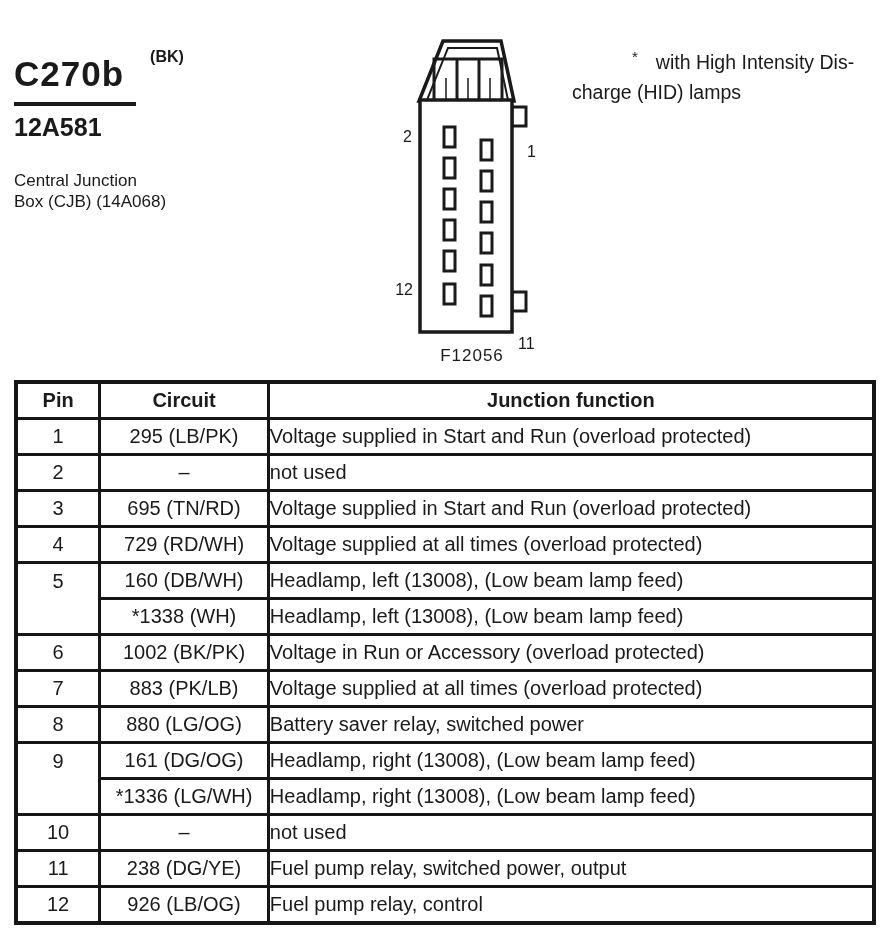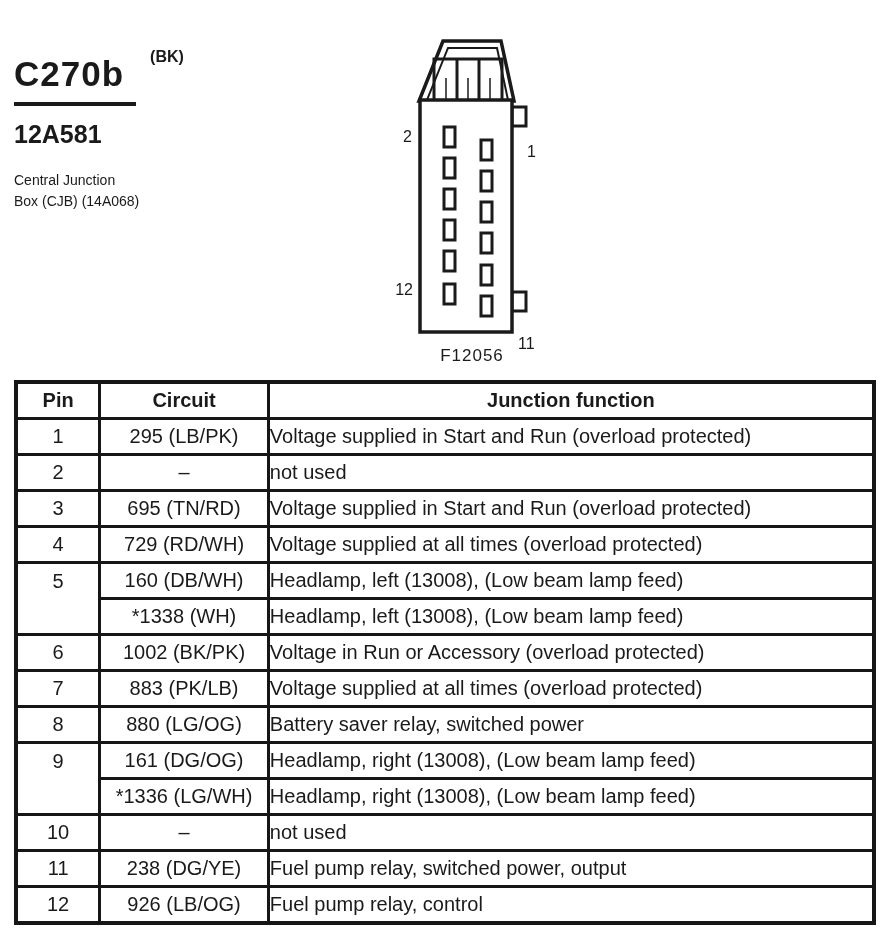--- a/index.html
+++ b/index.html
@@ -19,22 +19,22 @@
     display: inline-block;
     font-size: 35px; font-weight: bold; letter-spacing: 1px;
     border-bottom: 4px solid #1a1a1a;
     padding: 0 12px 8px 0;
     text-align: right;
   }
   .connector-color {
     font-size: 16px; font-weight: bold;
     margin-left: 14px; vertical-align: 24px;
   }
-  .part-number { position: absolute; left: 14px; top: 120px; font-size: 25px; font-weight: bold; }
-  .component-desc { position: absolute; left: 14px; top: 170px; font-size: 14px; line-height: 21px; }
+  .part-number { position: absolute; left: 14px; top: 113px; font-size: 25px; font-weight: bold; }
+  .component-desc { position: absolute; left: 14px; top: 170px; font-size: 17px; line-height: 21px; }
 
   
   .hid-note { position: absolute; left: 572px; top: 42px; width: 324px; font-size: 19.5px; line-height: 30px; }
   .hid-note .note-line1 { padding-left: 60px; }
   .hid-note .star { font-size: 15px; vertical-align: 7px; padding-right: 18px; }
 
   
   .connector-svg { position: absolute; left: 388px; top: 36px; }
   .connector-svg text {
     font-family: "Liberation Sans", sans-serif;
@@ -73,20 +73,24 @@
 
   <div class="id-row">
     <span class="connector-id">C270b</span><span class="connector-color">(BK)</span>
   </div>
   <div class="part-number">12A581</div>
   <div class="component-desc">
     <div>Central Junction</div>
     <div>Box (CJB) (14A068)</div>
   </div>
 
+  <div class="hid-note">
+    <div class="note-line1"><span class="star">*</span><span>with High Intensity Dis-</span></div>
+    <div class="note-line2">charge (HID) lamps</div>
+  </div>
 
   <svg class="connector-svg" width="160" height="334" viewBox="388 36 160 334">
     <g stroke="#1a1a1a" fill="none">
 
       <polygon points="443,41 501,41 514,101 419,101" stroke-width="3.5" fill="#ffffff"></polygon>
       <polygon points="448,48 497,48 508,100 427,100" stroke-width="2"></polygon>
       <rect x="434" y="59" width="68" height="42" stroke-width="3"></rect>
       <line x1="457" y1="59" x2="457" y2="101" stroke-width="3"></line>
       <line x1="479" y1="59" x2="479" y2="101" stroke-width="3"></line>
       <line x1="446" y1="78" x2="446" y2="100" stroke-width="1.5"></line>

